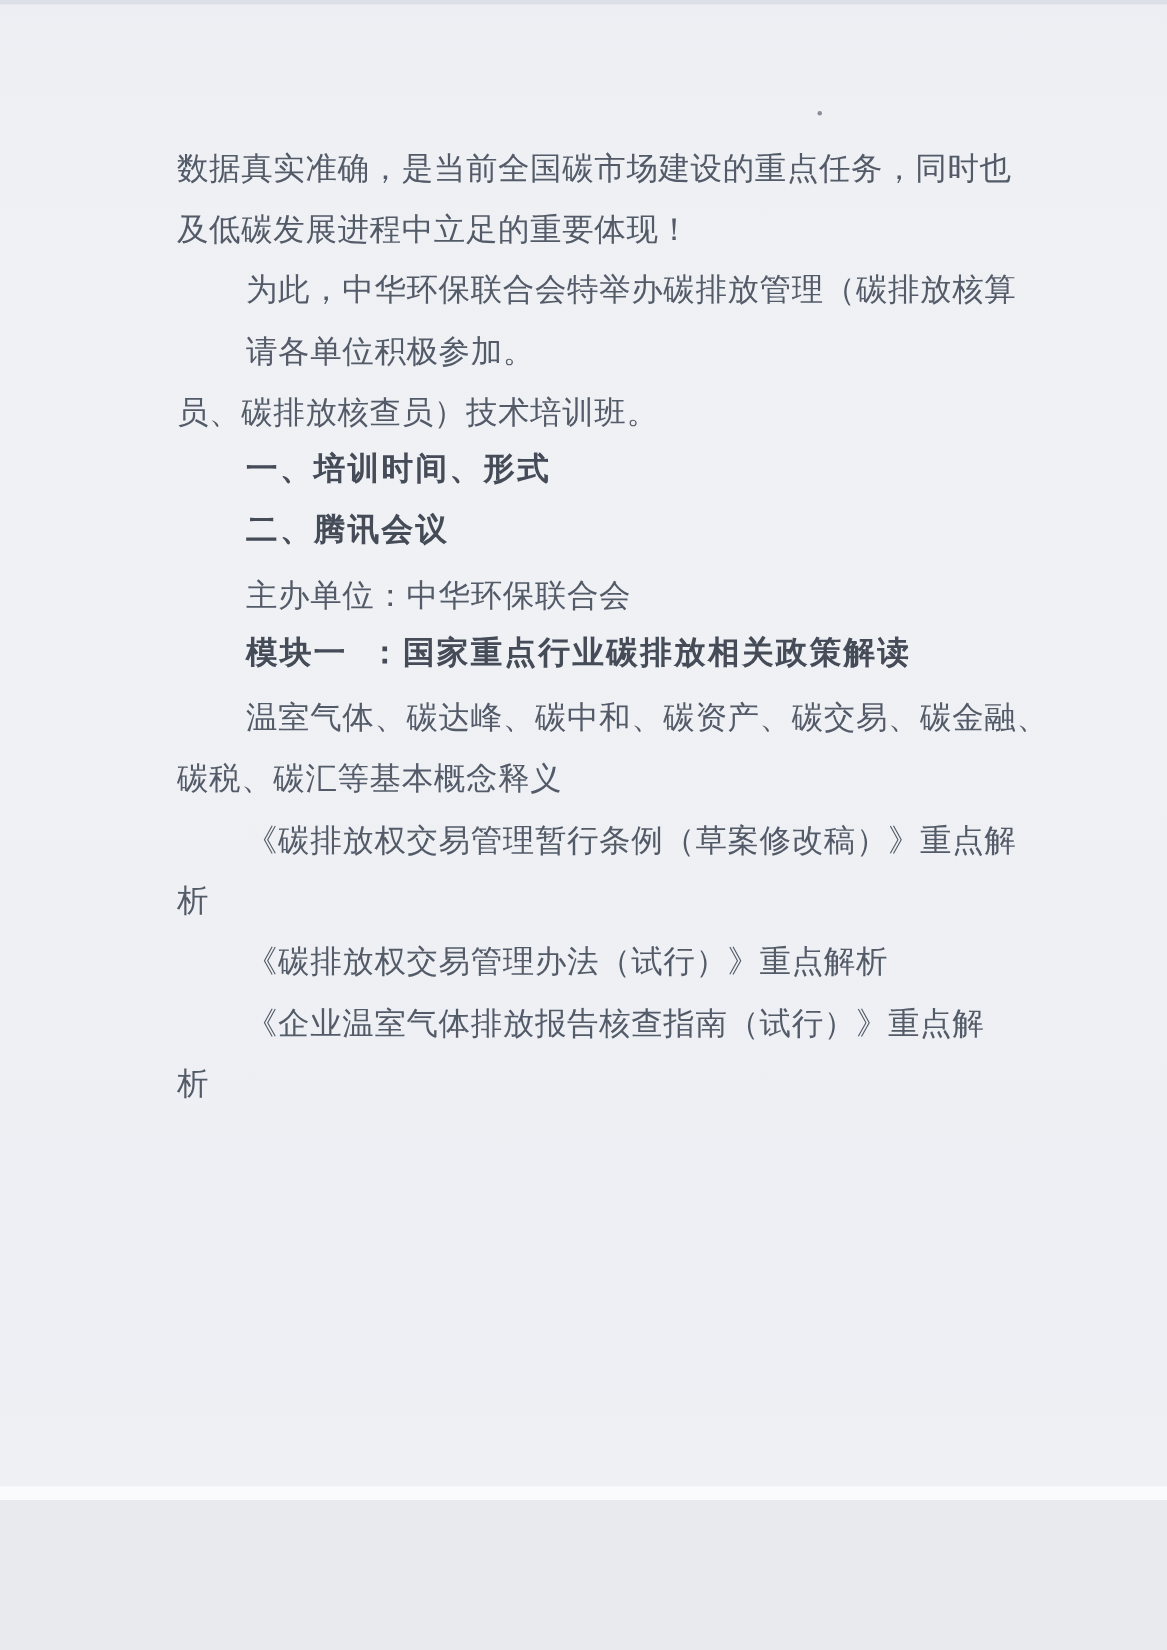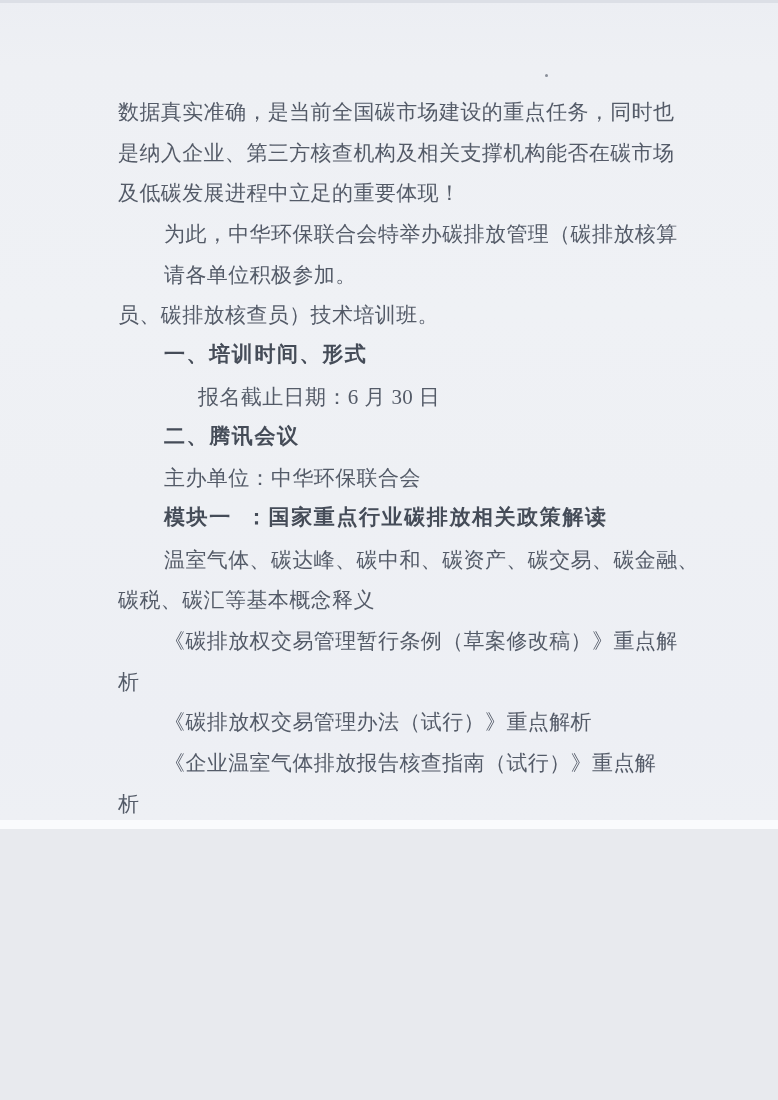--- a/index.html
+++ b/index.html
@@ -11,21 +11,21 @@
   * { box-sizing: border-box; }
   html, body { margin: 0; padding: 0; }
   body {
     width: 778px;
     background: #e8eaee;
     font-family: "Liberation Serif", "DejaVu Serif", serif;
   }
   .page {
     position: relative;
     width: 778px;
-    height: 829px;
+    height: 1000px;
     overflow: hidden;
     background:
       linear-gradient(180deg,
         #ecEEf3 0%, var(--bg) 8%, #eff1f5 38%,
         var(--bg) 60%, #edeff4 88%, var(--bg) 99%);
     color: var(--text);
   }
   .scan-top-edge {
     position: absolute; top: 0; left: 0; right: 0;
     height: 3px; background: var(--edge);
@@ -75,27 +75,25 @@
 </style>
 </head>
 <body>
 
 <div class="page">
   <div class="scan-top-edge"></div>
   <div class="speck"></div>
 
   <div class="doc-body">
       <div class="line">数据真实准确，是当前全国碳市场建设的重点任务，同时也</div>
-      <div class="line">是纳入企业、第三方核查机构及相关支撑机构能否在碳市场</div>
       <div class="line">及低碳发展进程中立足的重要体现！</div>
       <div class="line indent-para">为此，中华环保联合会特举办碳排放管理（碳排放核算</div>
       <div class="line indent-para">请各单位积极参加。</div>
       <div class="line">员、碳排放核查员）技术培训班。</div>
       <div class="line indent-para bold">一、培训时间、形式</div>
-      <div class="line indent-deep">报名截止日期：6 月 30 日</div>
       <div class="line indent-para bold">二、腾讯会议</div>
       <div class="line indent-para">主办单位：中华环保联合会</div>
       <div class="line indent-para bold">模块一 ：国家重点行业碳排放相关政策解读</div>
       <div class="line indent-para">温室气体、碳达峰、碳中和、碳资产、碳交易、碳金融、</div>
       <div class="line">碳税、碳汇等基本概念释义</div>
       <div class="line indent-para">《碳排放权交易管理暂行条例（草案修改稿）》重点解</div>
       <div class="line">析</div>
       <div class="line indent-para">《碳排放权交易管理办法（试行）》重点解析</div>
       <div class="line indent-para">《企业温室气体排放报告核查指南（试行）》重点解</div>
       <div class="line">析</div>

